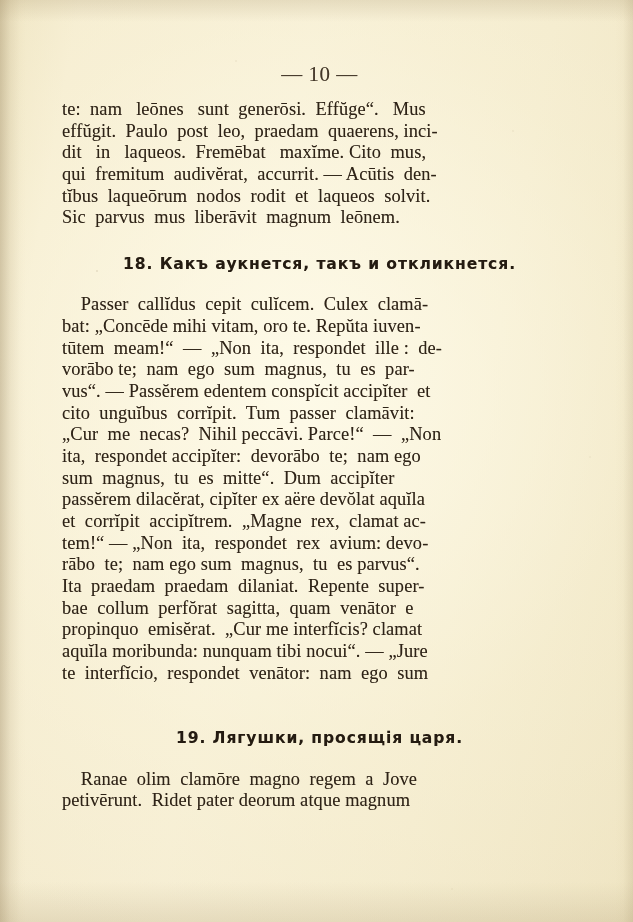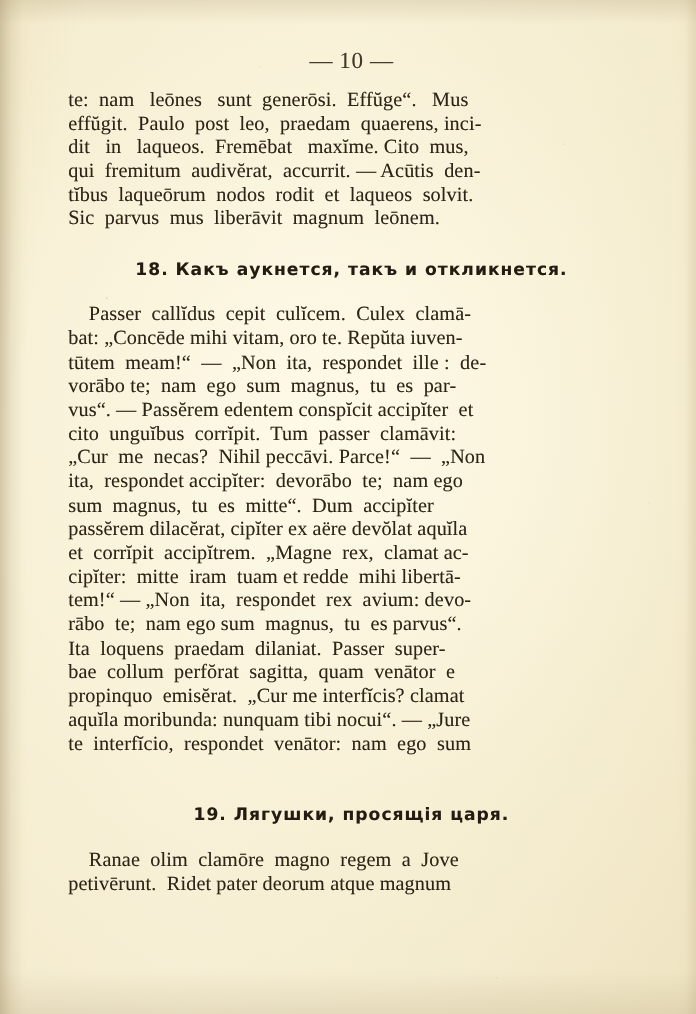--- a/index.html
+++ b/index.html
@@ -102,20 +102,21 @@
   
   .folio {
     text-align: center;
     font-size: 21px;
     color: #35281a;
     letter-spacing: 0.5px;
     padding-top: 43px;
     height: 30px;
     opacity: 0.93;
     white-space: nowrap;
+    margin-top: 19px;
   }
 
   
   .body-block {
     color: #2e2317;
     font-size: 18.4px;
     line-height: 21.7px;
     letter-spacing: 0.1px;
     text-rendering: optimizeLegibility;
   }
@@ -179,24 +180,23 @@
       <span class="body-line">bat: „Concēde mihi vitam, oro te. Repŭta iuven-</span>
       <span class="body-line">tūtem  meam!“  —  „Non  ita,  respondet  ille :  de-</span>
       <span class="body-line">vorābo te;  nam  ego  sum  magnus,  tu  es  par-</span>
       <span class="body-line">vus“. — Passĕrem edentem conspĭcit accipĭter  et</span>
       <span class="body-line">cito  unguĭbus  corrĭpit.  Tum  passer  clamāvit:</span>
       <span class="body-line">„Cur  me  necas?  Nihil peccāvi. Parce!“  —  „Non</span>
       <span class="body-line">ita,  respondet accipĭter:  devorābo  te;  nam ego</span>
       <span class="body-line">sum  magnus,  tu  es  mitte“.  Dum  accipĭter</span>
       <span class="body-line">passĕrem dilacĕrat, cipĭter ex aëre devŏlat aquĭla</span>
       <span class="body-line">et  corrĭpit  accipĭtrem.  „Magne  rex,  clamat ac-</span>
-      <span class="body-line">cipĭter:  mitte  iram  tuam et redde  mihi libertā-</span>
       <span class="body-line">tem!“ — „Non  ita,  respondet  rex  avium: devo-</span>
       <span class="body-line">rābo  te;  nam ego sum  magnus,  tu  es parvus“.</span>
-      <span class="body-line">Ita  loquens  praedam  dilaniat.  Passer  super-</span>
+      <span class="body-line">Ita  praedam  praedam  dilaniat.  Repente  super-</span>
       <span class="body-line">bae  collum  perfŏrat  sagitta,  quam  venātor  e</span>
       <span class="body-line">propinquo  emisĕrat.  „Cur me interfĭcis? clamat</span>
       <span class="body-line">aquĭla moribunda: nunquam tibi nocui“. — „Jure</span>
       <span class="body-line">te  interfĭcio,  respondet  venātor:  nam  ego  sum</span>
     </div>
 
     <div class="section-heading" id="heading-19">19. Лягушки, просящія царя.</div>
 
     <div class="body-block" id="para-fable-19">
       <span class="body-line">    Ranae  olim  clamōre  magno  regem  a  Jove</span>

